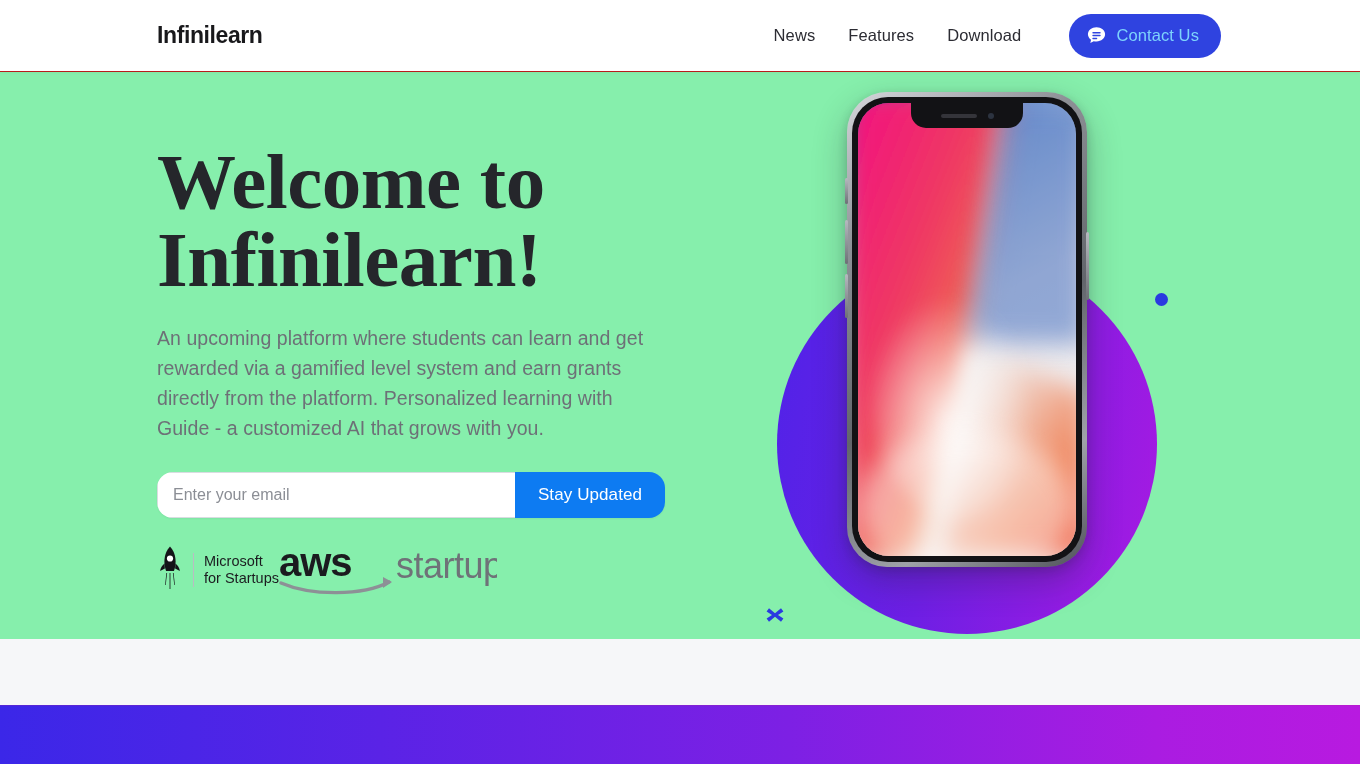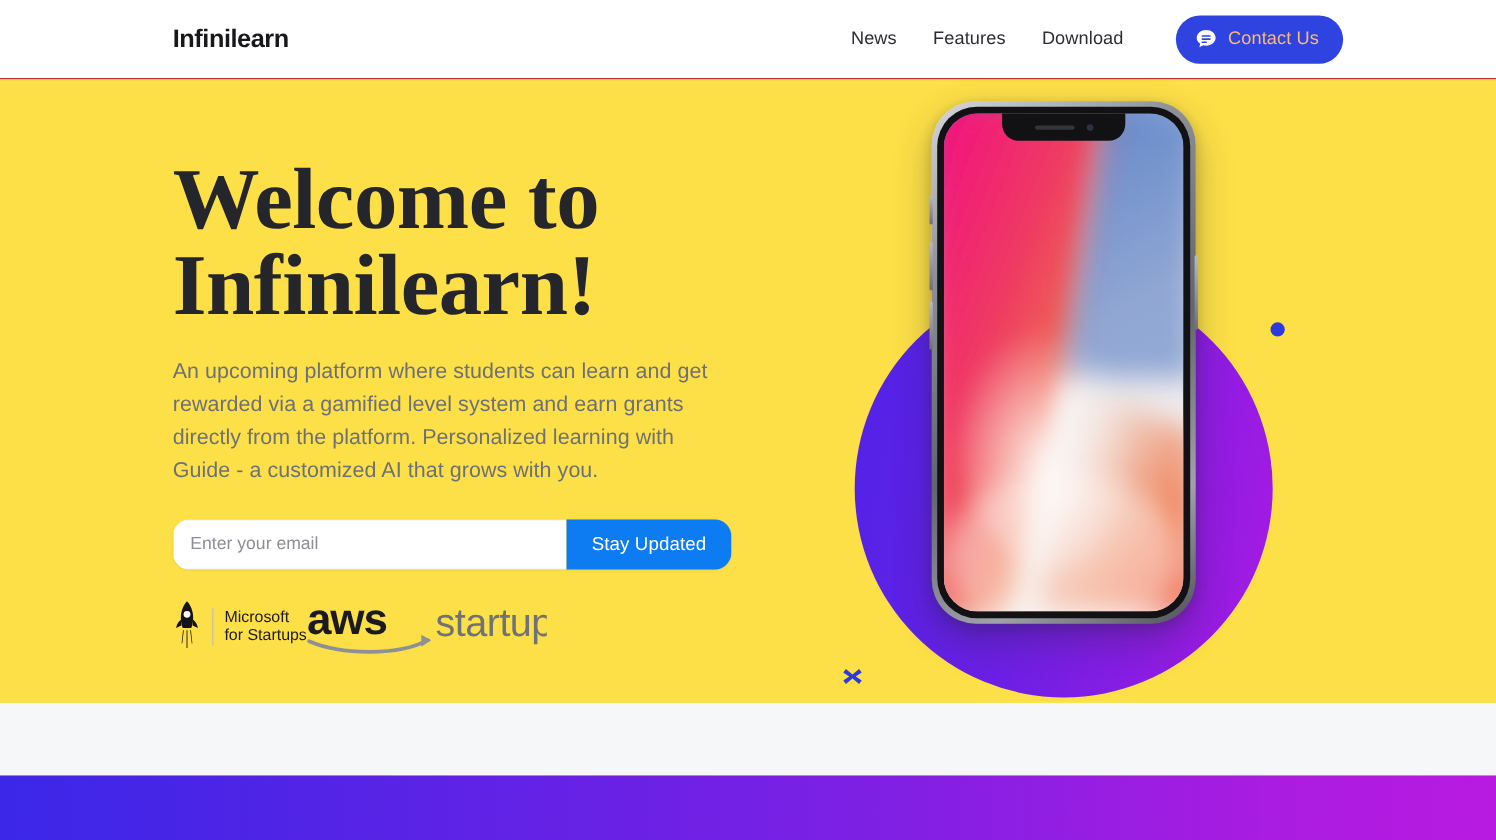--- a/index.html
+++ b/index.html
@@ -66,37 +66,37 @@
     background: #2f43e0;
     border: none;
     border-radius: 22px;
     padding: 0 22px 0 17px;
     display: flex;
     align-items: center;
     gap: 9px;
     cursor: pointer;
   }
   .contact-label {
-    color: #fdba74;
+    color: #7dd3fc;
     font-size: 16.5px;
     letter-spacing: 0.1px;
     white-space: nowrap;
   }
   .chat-icon {
     width: 21px; height: 21px;
     display: block;
   }
 
   
   .hero {
     position: absolute;
     top: 72px; left: 0;
     width: 1360px;
     height: 567px;
-    background: #fde047;
+    background: #86efac;
     overflow: hidden;
   }
 
   .hero-left {
     position: absolute;
     left: 157px;
     top: 71px;
     width: 540px;
   }
 

